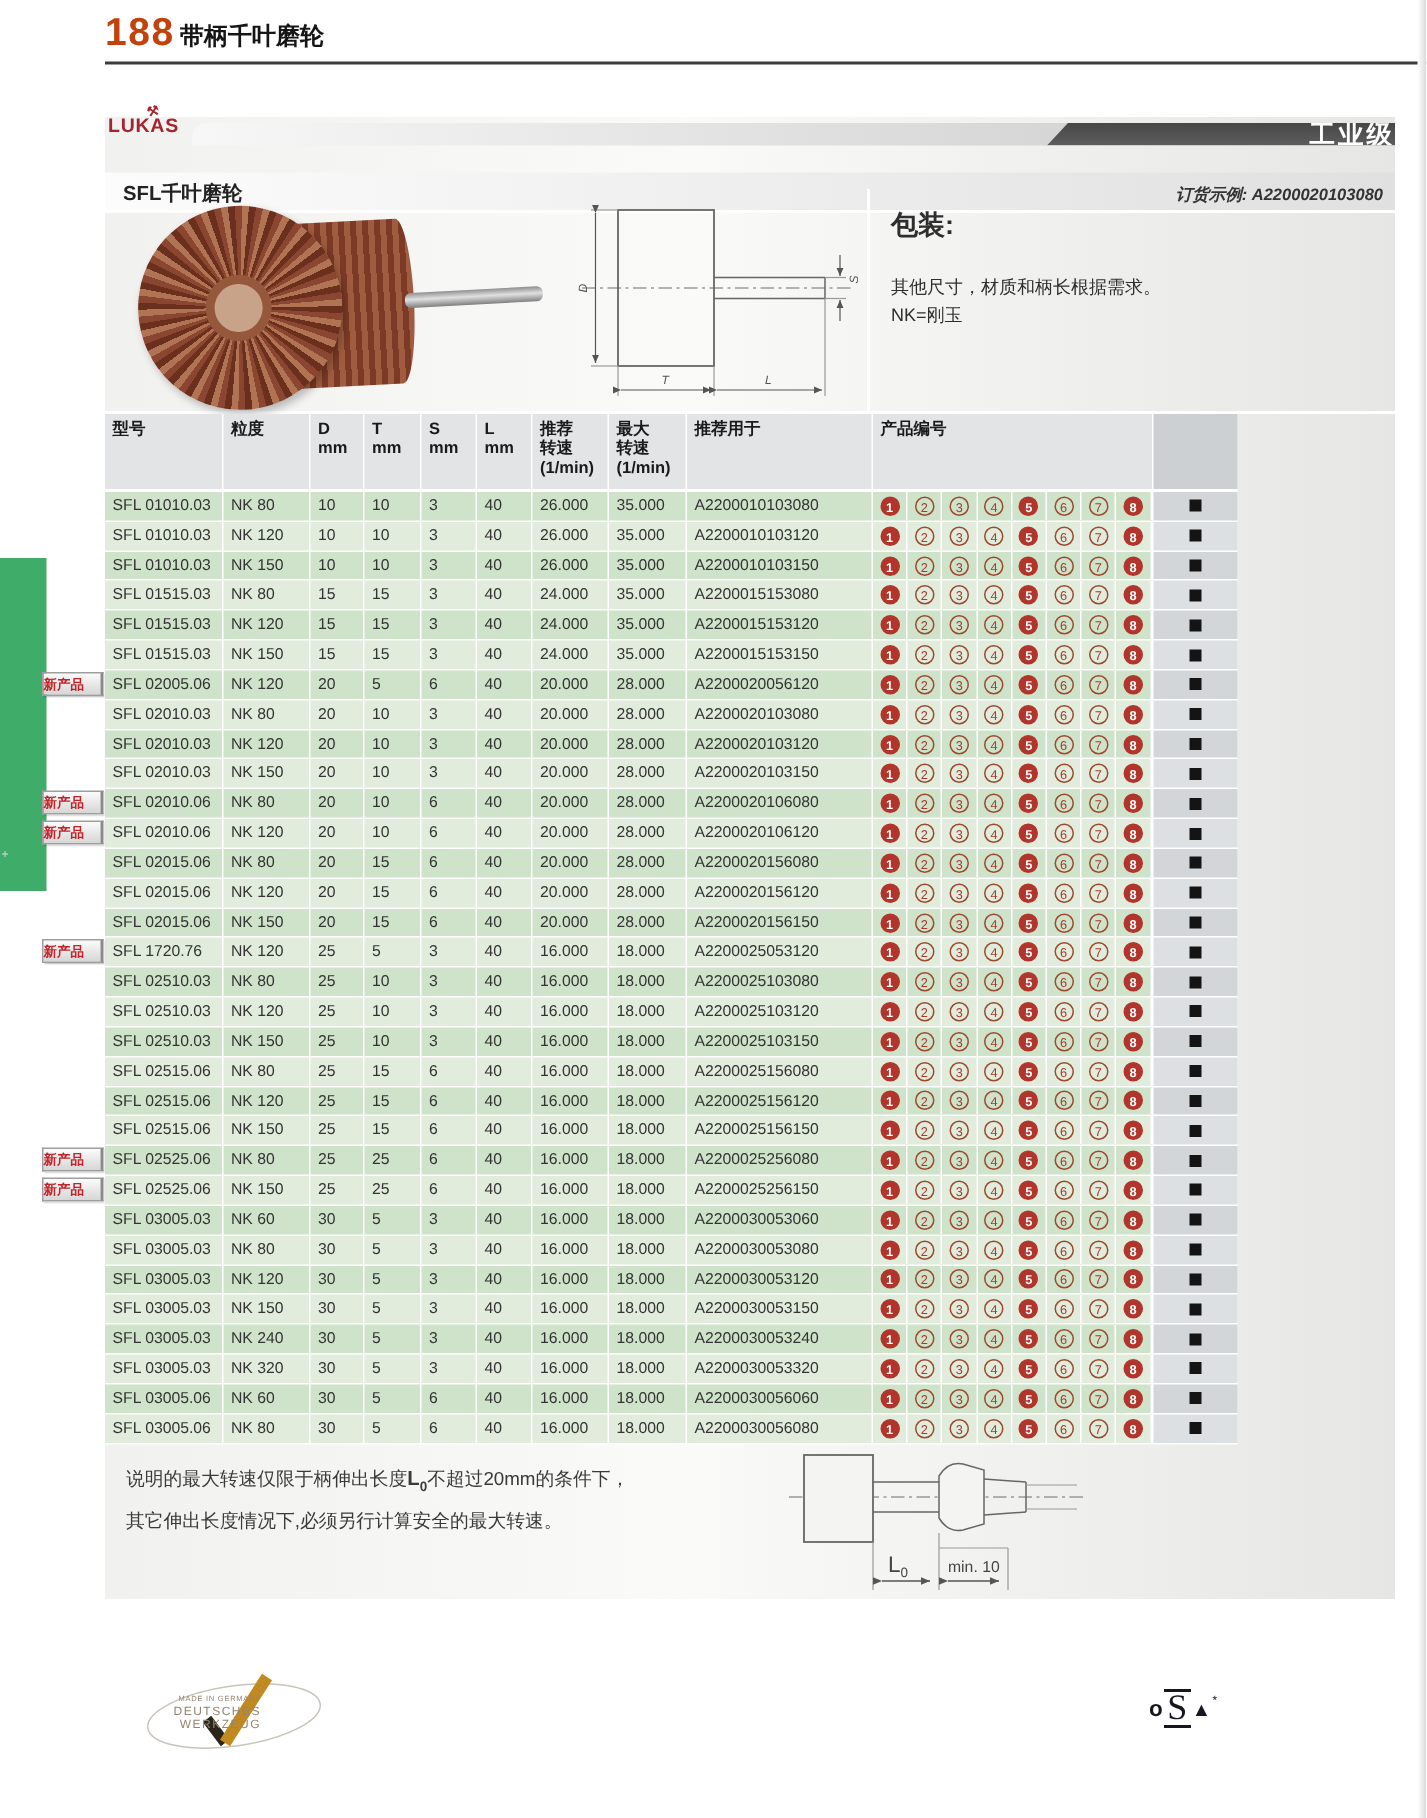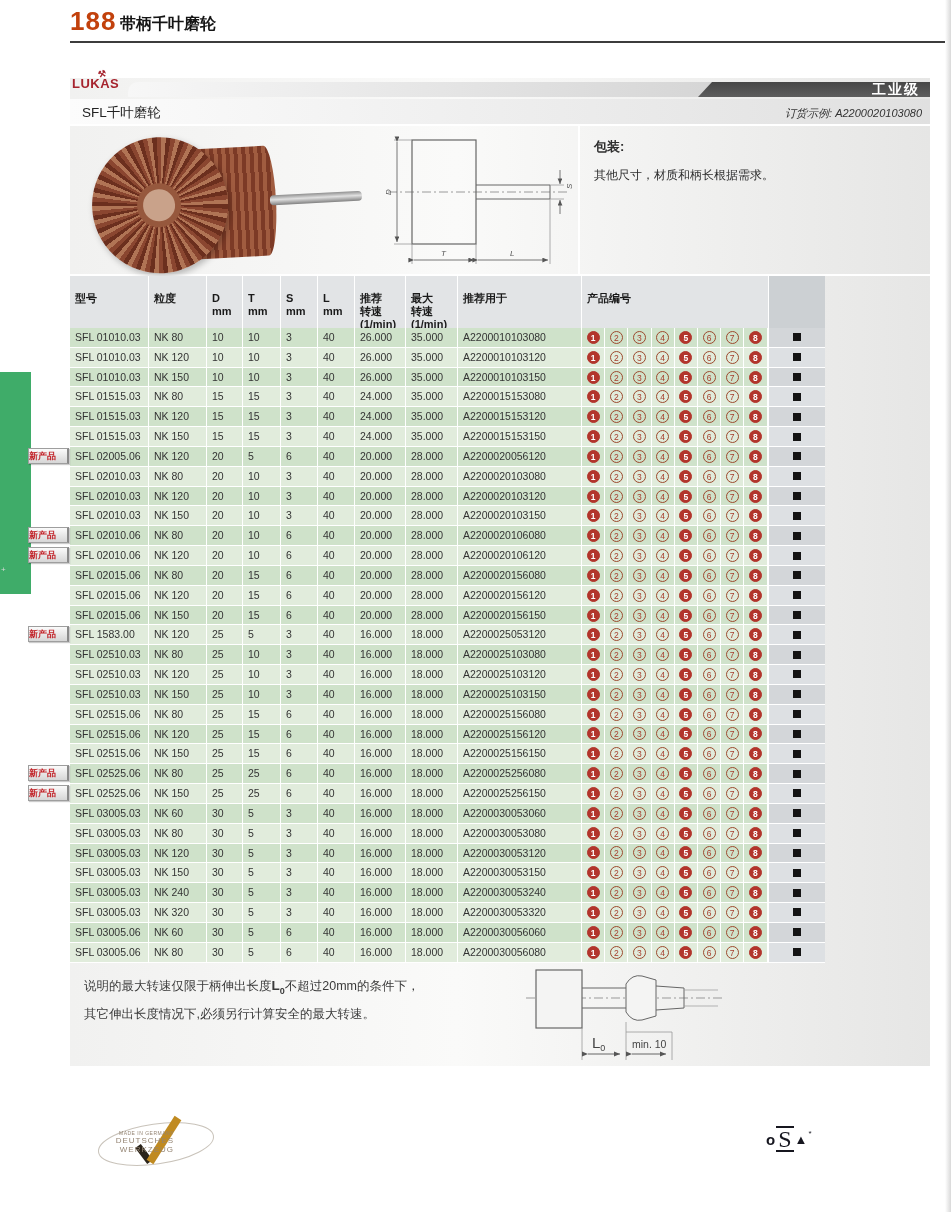--- a/index.html
+++ b/index.html
@@ -13,50 +13,50 @@
   
   .panel{position:absolute;left:70px;top:78px;width:860px;height:988px;
          background:linear-gradient(to right,#f1f1f0 0%,#fafaf9 45%,#e6e6e5 100%);}
   
   .brand-logo{position:absolute;left:2px;top:-2px;width:60px;height:20px;color:#a6242e;font-weight:bold;font-size:13px;letter-spacing:.5px;}
   .brand-logo .fig{position:absolute;left:26px;top:-7px;font-size:9px;color:#a6242e;transform:rotate(-12deg);}
   .brand-bar{position:absolute;left:58px;top:4px;width:802px;height:15px;
              background:linear-gradient(to right,#f7f7f7,#c9c9c9);border-top-left-radius:10px;}
   .grade-tab{position:absolute;right:0;top:0;width:232px;height:15px;background:linear-gradient(#474747,#5d5d5d);
              clip-path:polygon(14px 0,100% 0,100% 100%,0 100%);
-             color:#fff;font-size:14px;font-weight:bold;text-align:right;line-height:15px;
-             padding-right:10px;box-sizing:border-box;letter-spacing:2px;}
+             color:#fff;font-size:17px;font-weight:bold;text-align:right;line-height:15px;
+             box-sizing:border-box;letter-spacing:2px;}
   
-  .section-bar{position:absolute;left:0;top:21px;width:860px;height:27px;
-               background:linear-gradient(to right,#fcfcfc,#e0e0e0);border-bottom:2px solid #fff;box-sizing:border-box;}
+  .section-bar{position:absolute;left:0;top:37px;width:860px;height:27px;
+               background:linear-gradient(to right,#fcfcfc,#e0e0e0);border-bottom:2px solid #fff;box-sizing:border-box;font-weight:bold;}
   .section-title{position:absolute;left:12px;top:5px;font-size:13.5px;color:#222;}
   .order-example{position:absolute;right:8px;top:7px;font-size:11px;font-style:italic;color:#333;}
   
   .images-region{position:absolute;left:0;top:48px;width:860px;height:150px;border-bottom:2px solid #fff;box-sizing:border-box;}
   .vline{position:absolute;left:508px;top:0;width:2px;height:148px;background:#fff;}
   .packaging{position:absolute;left:524px;top:12px;width:320px;color:#2e2e2e;}
-  .packaging .pk-title{font-weight:bold;font-size:13px;margin-bottom:10px;}
+  .packaging .pk-title{font-weight:bold;font-size:18px;margin-bottom:20px;}
   .packaging .pk-line{font-size:12px;line-height:19px;}
   
   .wheel-wrap{position:absolute;left:22px;top:6px;width:260px;height:140px;transform:rotate(-3deg);}
   .wheel-body{position:absolute;left:96px;top:16px;width:88px;height:110px;
               background:repeating-linear-gradient(90deg,#7c3a26 0 4px,#a05c40 4px 8px);border-radius:10px/50%;}
   .wheel-face{position:absolute;left:0;top:2px;width:136px;height:136px;border-radius:50%;
               background:repeating-conic-gradient(#8a4630 0deg 4deg,#b07455 4deg 8deg,#6b2f1e 8deg 12deg);
               box-shadow:2px 3px 6px rgba(0,0,0,.25);}
   .wheel-hub{position:absolute;left:45px;top:48px;width:44px;height:44px;border-radius:50%;
              background:#c9a28a;border:6px solid #96583d;box-sizing:border-box;}
   .wheel-shank{position:absolute;left:178px;top:66px;width:92px;height:10px;border-radius:4px;
                background:linear-gradient(#8f8f8f,#e0e0e0 45%,#7f7f7f);}
   .drawing-svg{position:absolute;left:312px;top:8px;}
   
   .table{position:absolute;left:0;top:198px;width:755px;background:#fff;}
   .thead,.trow{display:grid;grid-template-columns:78px 57px 35px 37px 36px 36px 50px 51px 123px 186px 56px;column-gap:1px;}
   .thead{height:50px;margin-bottom:2px;}
-  .th{background:#e2e4e6;font-size:11px;font-weight:bold;color:#1a1a1a;padding:16px 0 0 5px;line-height:13px;}
+  .th{background:#e2e4e6;font-size:11px;font-weight:bold;color:#1a1a1a;padding:4px 0 0 5px;line-height:13px;}
   .th-sq{background:#ccd0d3;}
   .trow{height:18.84px;margin-bottom:1px;position:relative;}
   .cell{font-size:10.5px;color:#333;padding-left:5px;line-height:18.84px;white-space:nowrap;overflow:hidden;}
   .odd .cell{background:#cfe2ca;}
   .even .cell{background:#e1ecdc;}
   .c-sq{display:flex;align-items:center;justify-content:center;padding:0;}
   .odd .c-sq{background:#d3d6d9;}
   .even .c-sq{background:#dde0e3;}
   .sq{width:8px;height:8px;background:#141414;}
   .c-usage{display:flex;padding:0;}
@@ -158,20 +158,21 @@
         <line x1="168" y1="65" x2="168" y2="130" stroke="#999" stroke-width=".8"></line>
         <line x1="96" y1="126" x2="166" y2="126" stroke="#555" stroke-width=".8" marker-start="url(#ar)" marker-end="url(#ar)"></line>
         <text x="128" y="122" font-size="8" font-style="italic" fill="#555">L</text>
       </svg>
 
       <div class="vline"></div>
 
       <div class="packaging">
         <div class="pk-title">包装:</div>
         <div class="pk-line">其他尺寸，材质和柄长根据需求。</div>
+        <div class="pk-line">NK=刚玉</div>
       </div>
     </div>
 
     <div class="table">
       <div class="thead">
         <div class="th">型号</div>
         <div class="th">粒度</div>
         <div class="th"><span>D</span><br><span>mm</span></div>
         <div class="th"><span>T</span><br><span>mm</span></div>
         <div class="th"><span>S</span><br><span>mm</span></div>
@@ -780,21 +781,21 @@
               </span>
               <span class="ucslot">
                 <span class="uc fill">8</span>
               </span>
             </div>
             <div class="cell c-sq">
               <span class="sq"></span>
             </div>
           </div>
           <div class="trow even">
-            <div class="cell">SFL 1583.00</div>
+            <div class="cell">SFL 1720.76</div>
             <div class="cell">NK 120</div>
             <div class="cell">25</div>
             <div class="cell">5</div>
             <div class="cell">3</div>
             <div class="cell">40</div>
             <div class="cell">16.000</div>
             <div class="cell">18.000</div>
             <div class="cell">A2200025053120</div>
             <div class="cell c-usage">
               <span class="ucslot">

